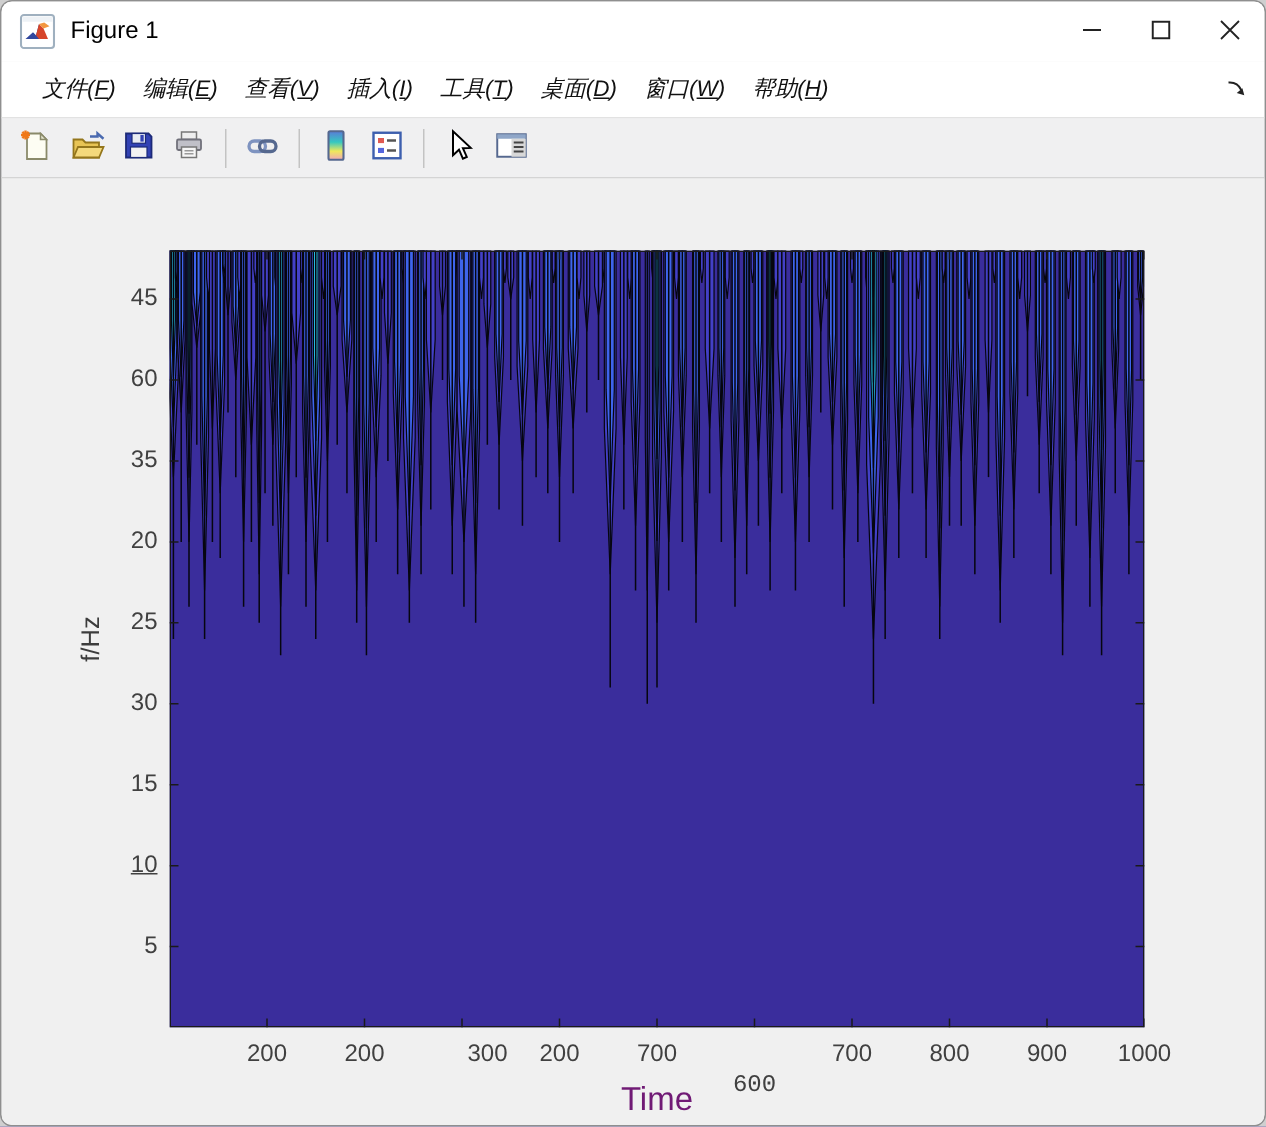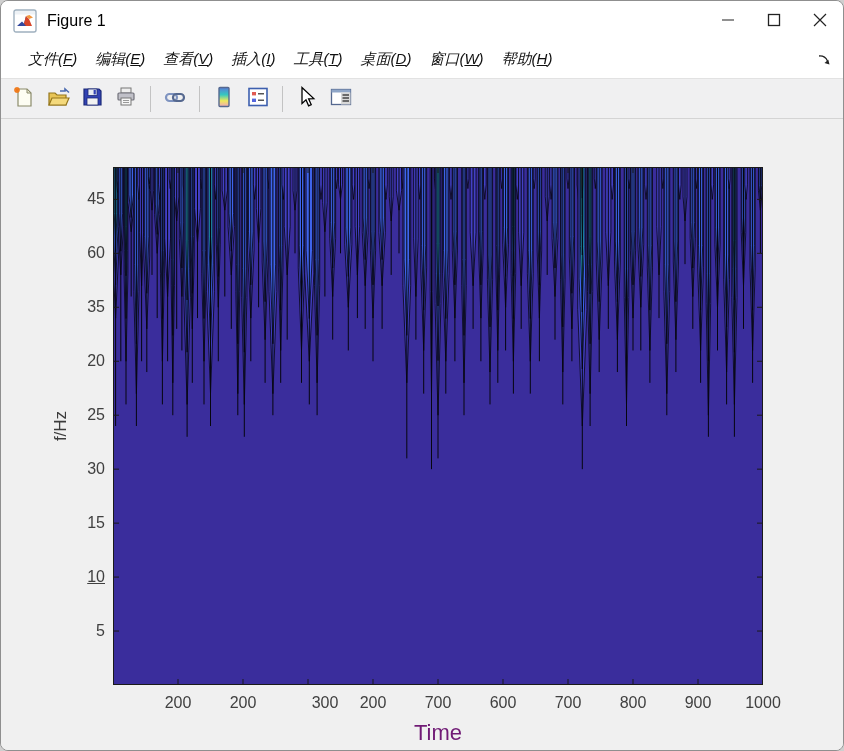--- a/index.html
+++ b/index.html
@@ -515,21 +515,21 @@
         <line x1="0" y1="32.375" x2="6" y2="32.375" stroke="#1A1A1A" stroke-width="1"></line>
         <line x1="650" y1="32.375" x2="644" y2="32.375" stroke="#1A1A1A" stroke-width="1"></line>
         <rect x="0.5" y="0.5" width="649" height="517" fill="none" stroke="#1A1A1A" stroke-width="1"></rect>
       </svg>
     <div id="labels">
         <div class="tick-label x-tick" style="left: 177px; top: 574px;">200</div>
         <div class="tick-label x-tick" style="left: 242px; top: 574px; text-align: center;">200</div>
         <div class="tick-label x-tick" style="left: 324px; top: 574px;">300</div>
         <div class="tick-label x-tick" style="left: 372px; top: 574px;">200</div>
         <div class="tick-label x-tick" style="left: 437px; top: 574px;">700</div>
-        <div class="tick-label x-tick" style="left: 502px; top: 574px;">600</div>
+        <div class="tick-label x-tick" style="left: 502px; top: 594px; font-family: Liberation Mono, monospace;">600</div>
         <div class="tick-label x-tick" style="left: 567px; top: 574px;">700</div>
         <div class="tick-label x-tick" style="left: 632px; top: 574px; text-align: center;">800</div>
         <div class="tick-label x-tick" style="left: 697px; top: 574px;">900</div>
         <div class="tick-label x-tick" style="left: 762px; top: 574px;">1000</div>
         <div class="tick-label y-tick" style="left: 44px; top: 512.042px;">5</div>
         <div class="tick-label y-tick" style="left: 44px; top: 458.083px; text-decoration: underline;">10</div>
         <div class="tick-label y-tick" style="left: 44px; top: 404.125px;">15</div>
         <div class="tick-label y-tick" style="left: 44px; top: 350.167px;">30</div>
         <div class="tick-label y-tick" style="left: 44px; top: 296.208px;">25</div>
         <div class="tick-label y-tick" style="left: 44px; top: 242.25px;">20</div>

